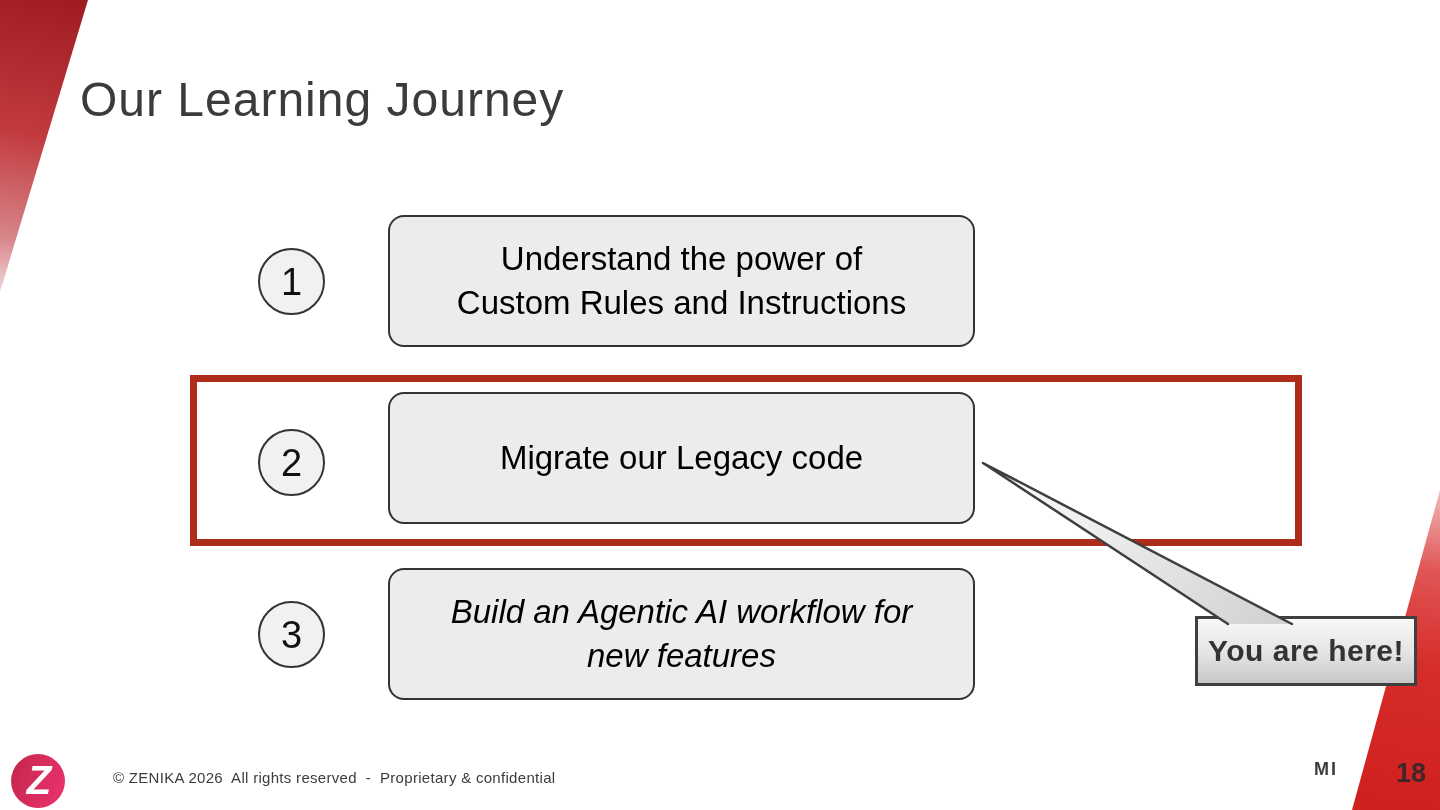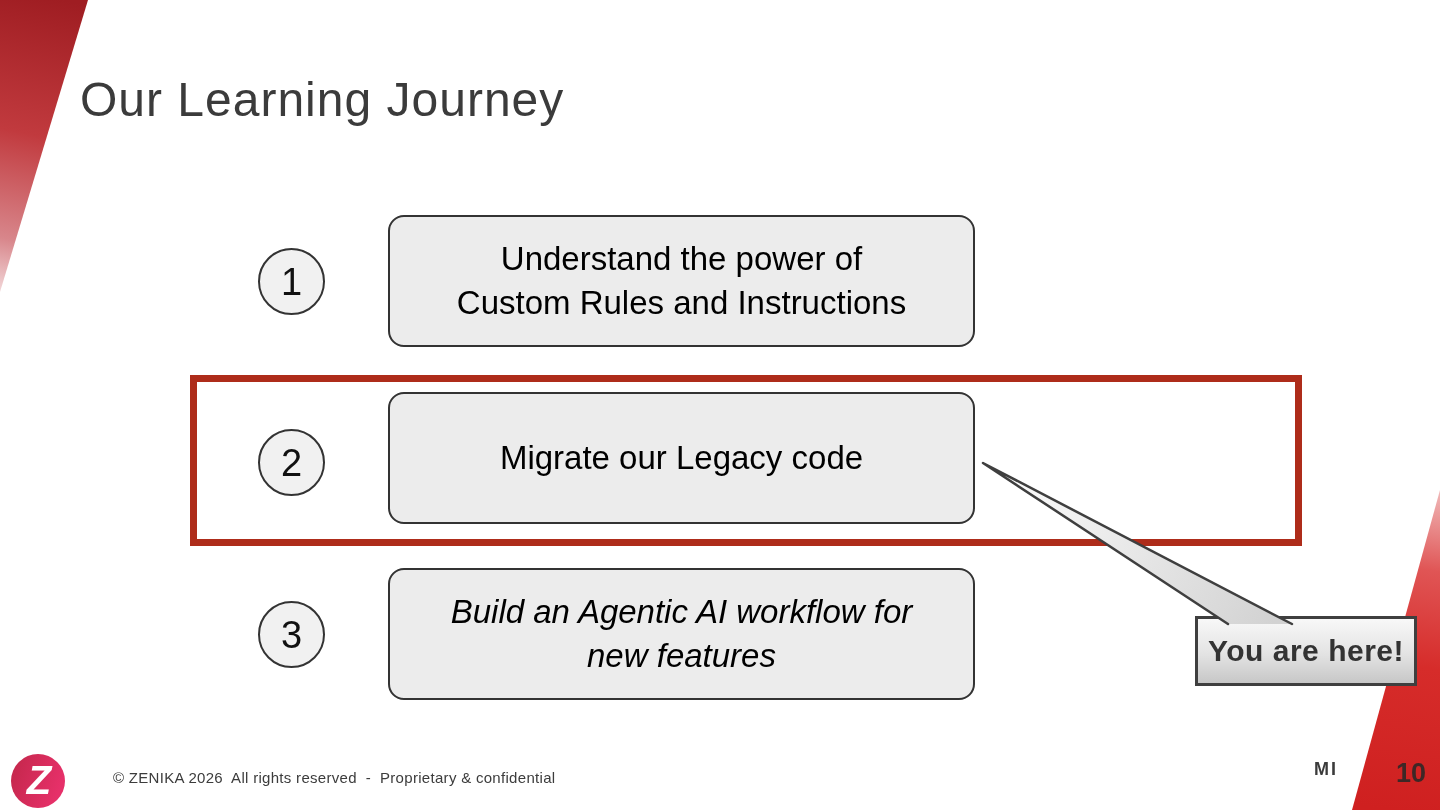--- a/index.html
+++ b/index.html
@@ -134,15 +134,15 @@
         <stop offset="0" stop-color="#c2274a"></stop>
         <stop offset="1" stop-color="#e63069"></stop>
       </linearGradient>
     </defs>
     <circle cx="28" cy="28" r="27" fill="url(#zg)"></circle>
     <text x="29" y="41" text-anchor="middle" font-size="40" font-weight="bold" font-style="italic" fill="#ffffff" font-family="Liberation Sans, sans-serif">Z</text>
   </svg>
 
   <div class="copyright">© ZENIKA 2026  All rights reserved  -  Proprietary &amp; confidential</div>
   <div class="initials">MI</div>
-  <div class="pagenum">10</div>
+  <div class="pagenum">18</div>
 
 </div>
 
 </body></html>

